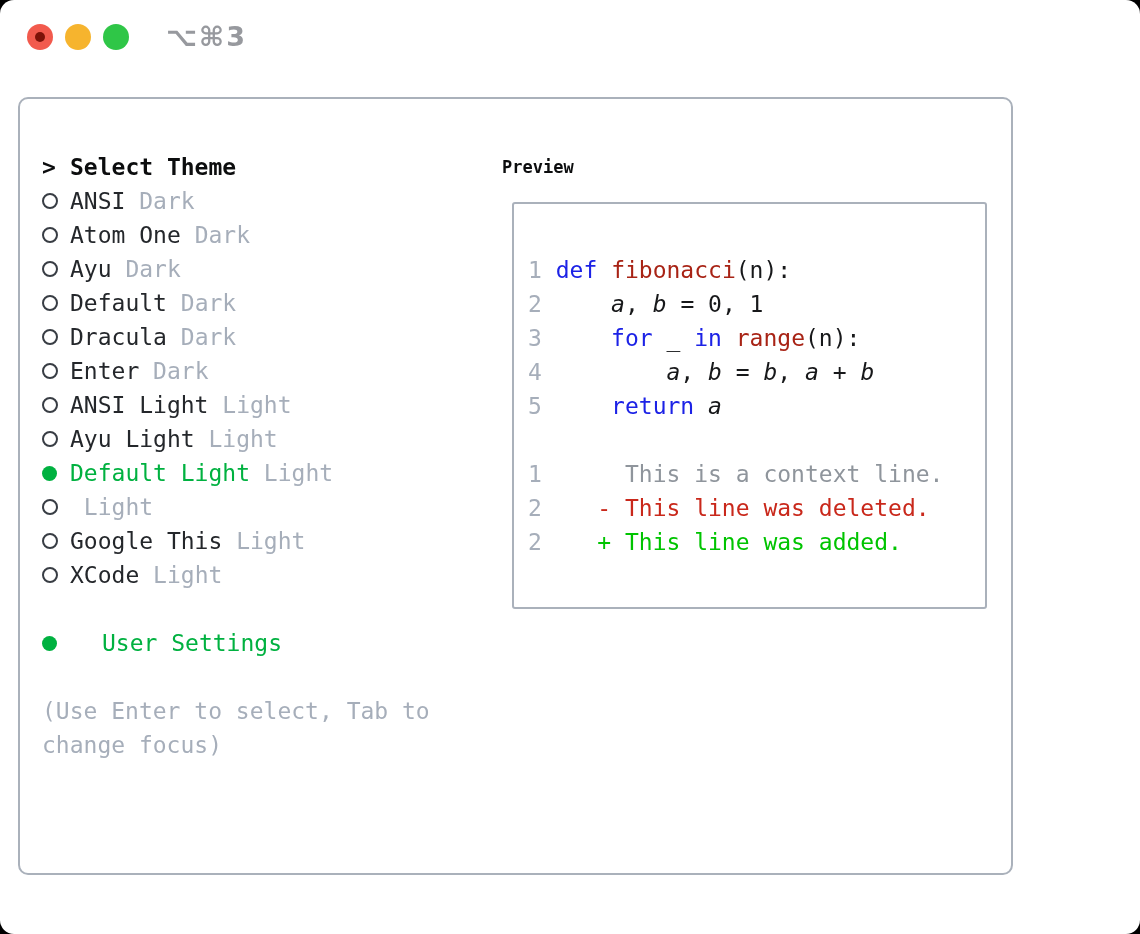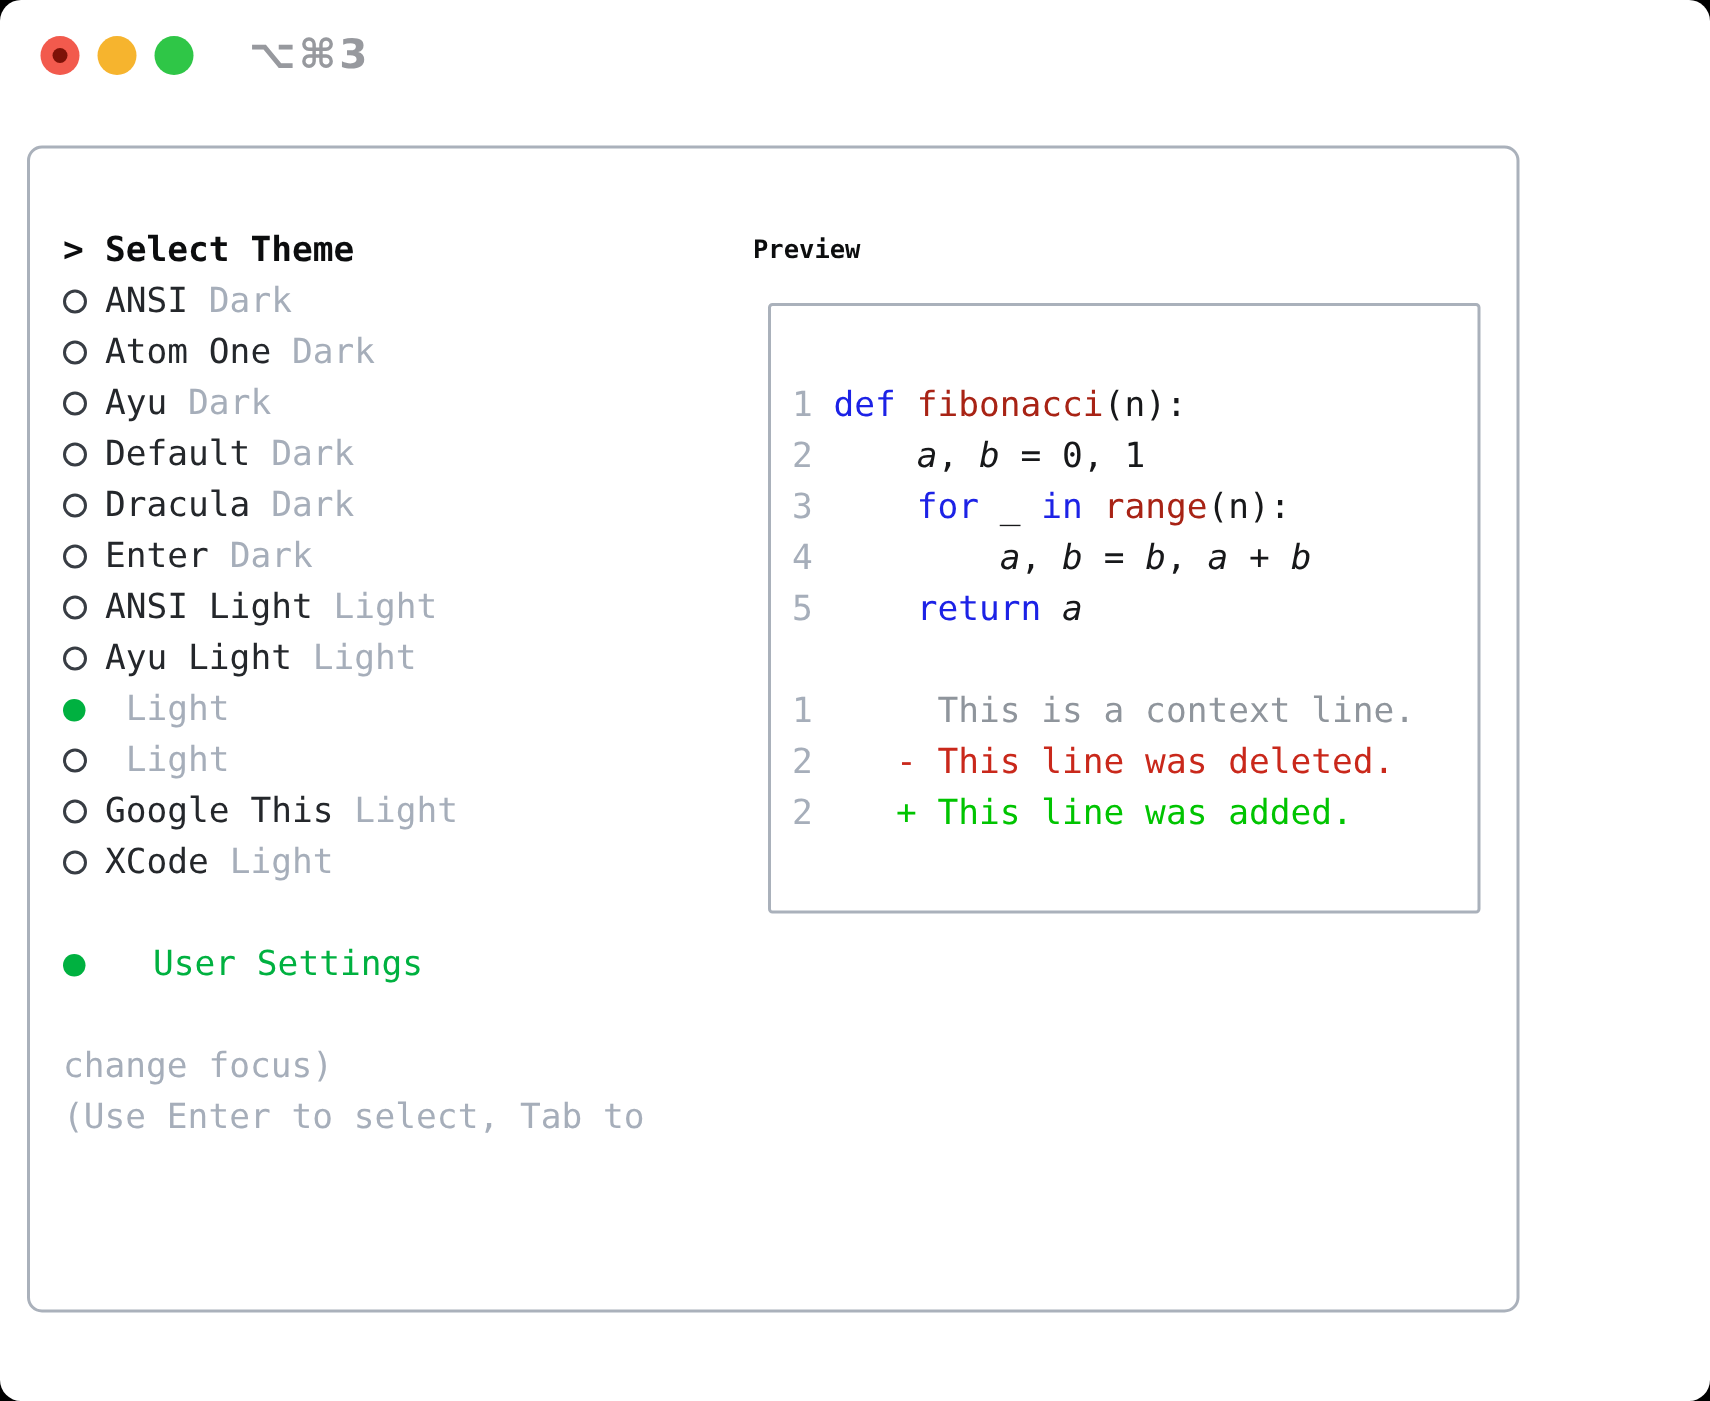--- a/index.html
+++ b/index.html
@@ -121,20 +121,21 @@
   </div>
 
   <div class="row theme-row">
     <span class="marker"><span class="ring"></span></span>
     <span class="t-name">Ayu Light</span>
     <span class="t-variant">Light</span>
   </div>
 
   <div class="row theme-row selected">
     <span class="marker"><span class="ring"></span></span>
+    <span class="t-name">Default Light</span>
     <span class="t-variant">Light</span>
   </div>
 
   <div class="row theme-row">
     <span class="marker"><span class="ring"></span></span>
     <span class="t-variant">Light</span>
   </div>
 
   <div class="row theme-row">
     <span class="marker"><span class="ring"></span></span>
@@ -156,22 +157,22 @@
   <div class="row opt-row selected">
     <span class="marker"><span class="ring"></span></span>
     <span class="o-name">User Settings</span>
   </div>
 
 </div>
 
         <div class="spacer-line"></div>
 
         <div class="hint">
+          <div>(Use Enter to select, Tab to</div>
           <div>change focus)</div>
-          <div>(Use Enter to select, Tab to</div>
         </div>
       </div>
 
       <div class="preview-title">Preview</div>
       <div class="preview-box">
         <pre id="code"><span class="lnum">1</span> <span class="kw">def</span><span> </span><span class="fn">fibonacci</span><span>(n):</span>
 <span class="lnum">2</span> <span>    </span><span class="var">a</span><span>, </span><span class="var">b</span><span> = 0, 1</span>
 <span class="lnum">3</span> <span>    </span><span class="kw">for</span><span> _ </span><span class="kw">in</span><span> </span><span class="fn">range</span><span>(n):</span>
 <span class="lnum">4</span> <span>        </span><span class="var">a</span><span>, </span><span class="var">b</span><span> = </span><span class="var">b</span><span>, </span><span class="var">a</span><span> + </span><span class="var">b</span>
 <span class="lnum">5</span> <span>    </span><span class="kw">return</span><span> </span><span class="var">a</span>

